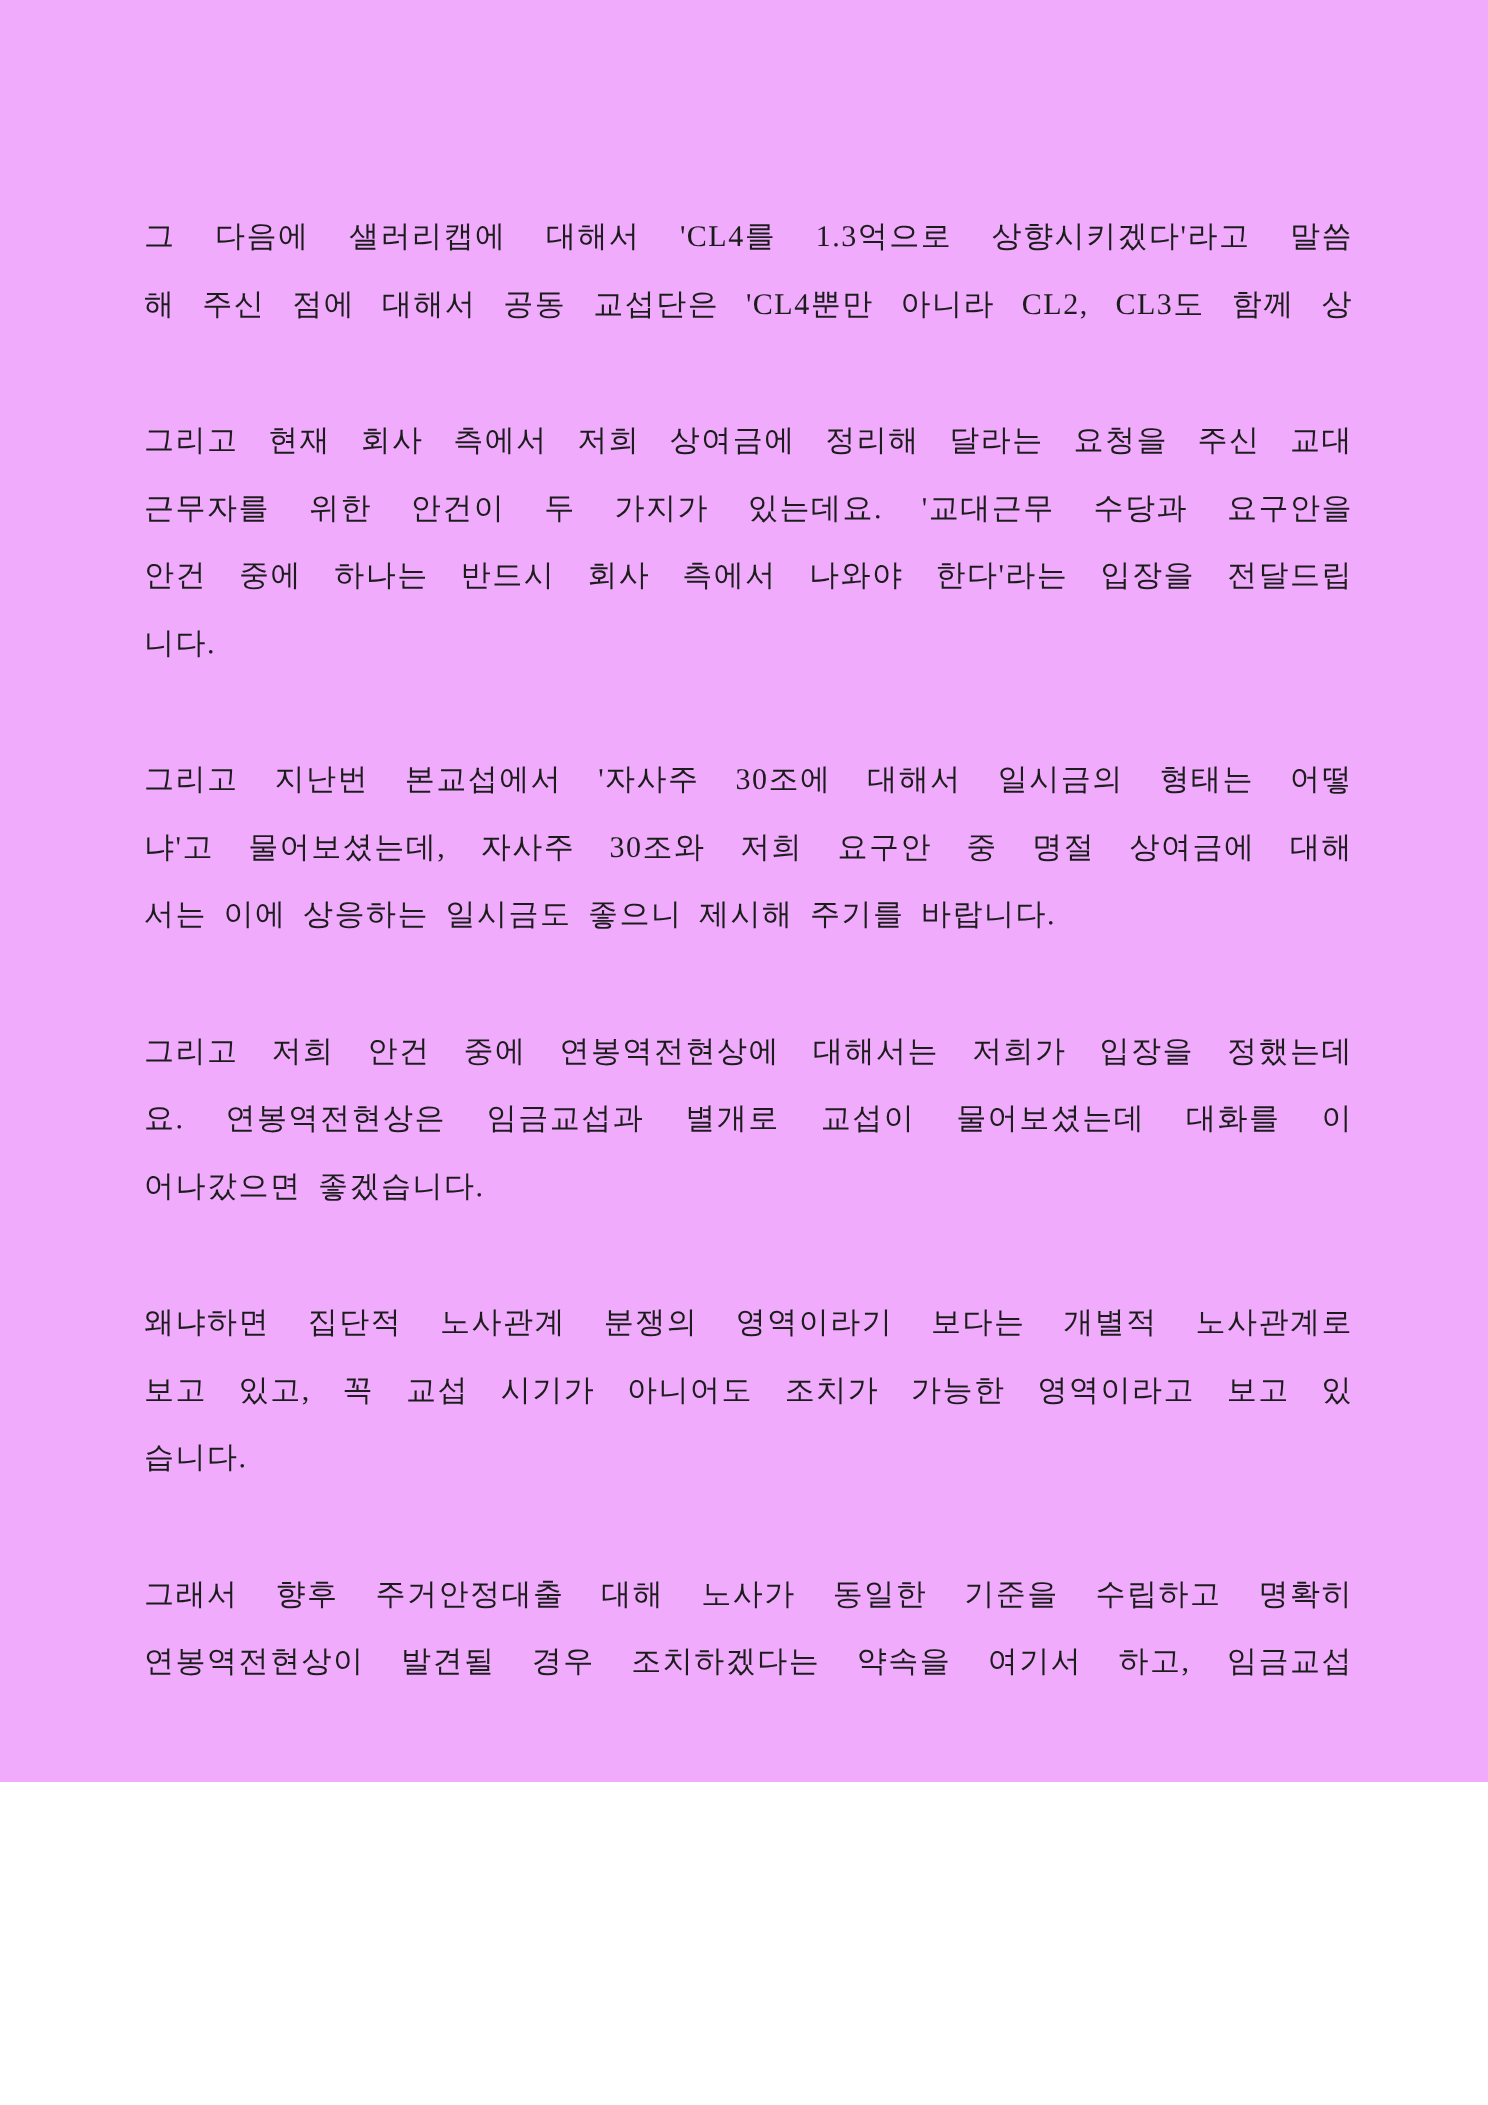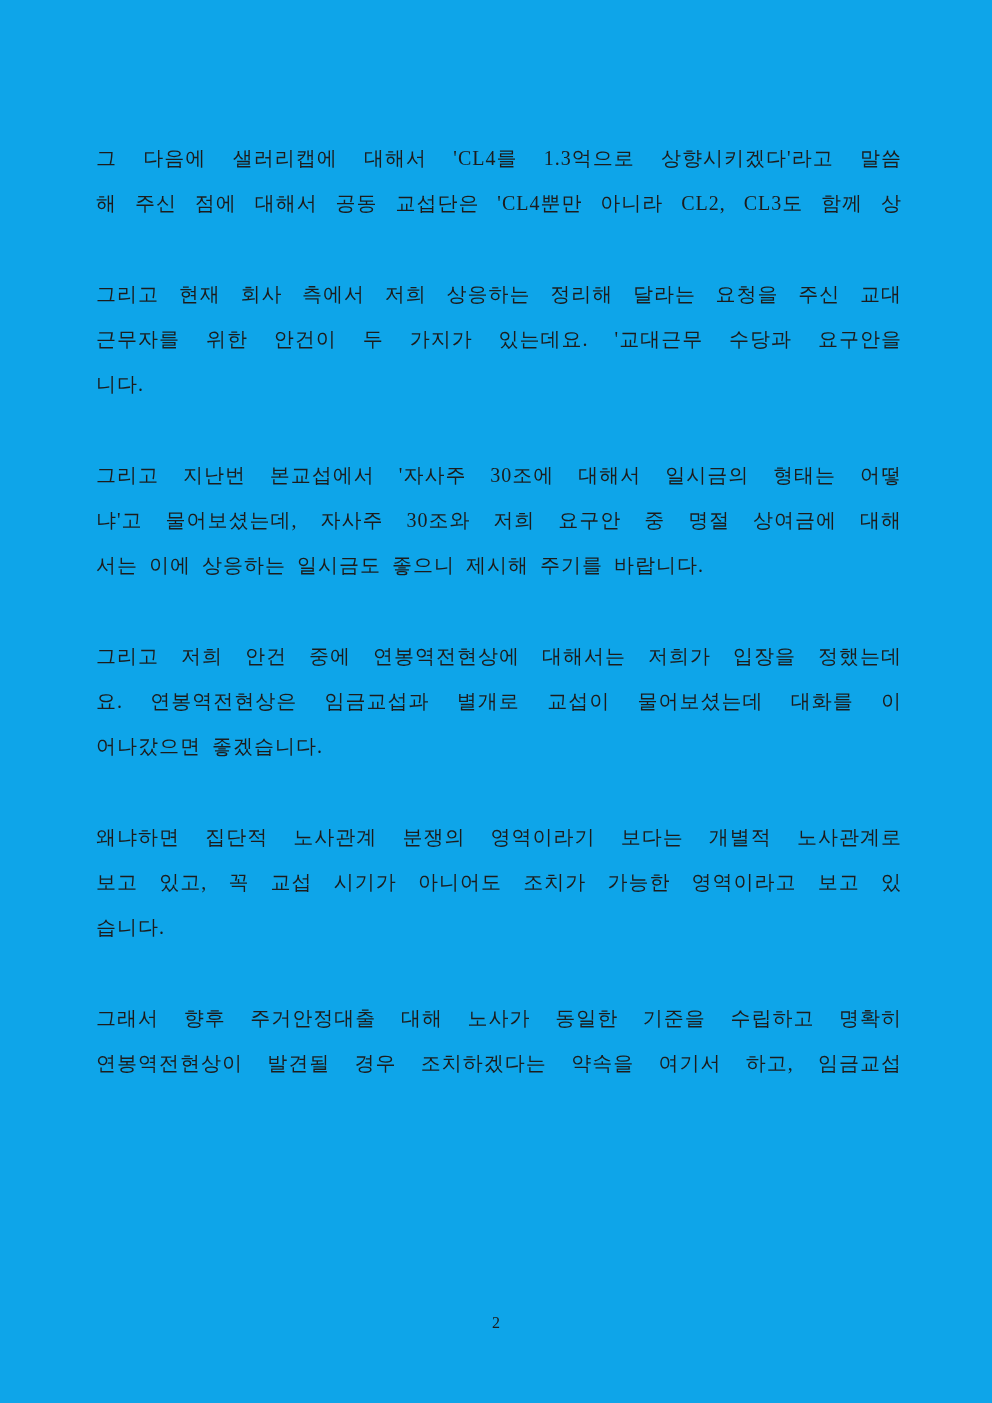--- a/index.html
+++ b/index.html
@@ -3,22 +3,22 @@
 <meta charset="utf-8">
 <style>
   html, body {
     margin: 0;
     padding: 0;
     background: #ffffff;
   }
   .page {
     position: relative;
     width: 992px;
-    height: 1403px;
-    background: #0ea5e9;
+    height: 1188px;
+    background: #f0abfc;
     overflow: hidden;
     font-family: "Liberation Serif", "DejaVu Serif", serif;
     color: #1c1c1c;
   }
   .doc {
     position: absolute;
     left: 96px;
     top: 136px;
     width: 806px;
   }
@@ -53,22 +53,23 @@
 </head>
 <body>
 
 <div class="page">
   <div class="doc" id="doc">
       <div class="paragraph">
         <div class="line">그 다음에 샐러리캡에 대해서 'CL4를 1.3억으로 상향시키겠다'라고 말씀</div>
         <div class="line">해 주신 점에 대해서 공동 교섭단은 'CL4뿐만 아니라 CL2, CL3도 함께 상</div>
       </div>
       <div class="paragraph">
-        <div class="line">그리고 현재 회사 측에서 저희 상응하는 정리해 달라는 요청을 주신 교대</div>
+        <div class="line">그리고 현재 회사 측에서 저희 상여금에 정리해 달라는 요청을 주신 교대</div>
         <div class="line">근무자를 위한 안건이 두 가지가 있는데요. '교대근무 수당과 요구안을</div>
+        <div class="line">안건 중에 하나는 반드시 회사 측에서 나와야 한다'라는 입장을 전달드립</div>
         <div class="line para-last">니다.</div>
       </div>
       <div class="paragraph">
         <div class="line">그리고 지난번 본교섭에서 '자사주 30조에 대해서 일시금의 형태는 어떻</div>
         <div class="line">냐'고 물어보셨는데, 자사주 30조와 저희 요구안 중 명절 상여금에 대해</div>
         <div class="line para-last">서는 이에 상응하는 일시금도 좋으니 제시해 주기를 바랍니다.</div>
       </div>
       <div class="paragraph">
         <div class="line">그리고 저희 안건 중에 연봉역전현상에 대해서는 저희가 입장을 정했는데</div>
         <div class="line">요. 연봉역전현상은 임금교섭과 별개로 교섭이 물어보셨는데 대화를 이</div>

